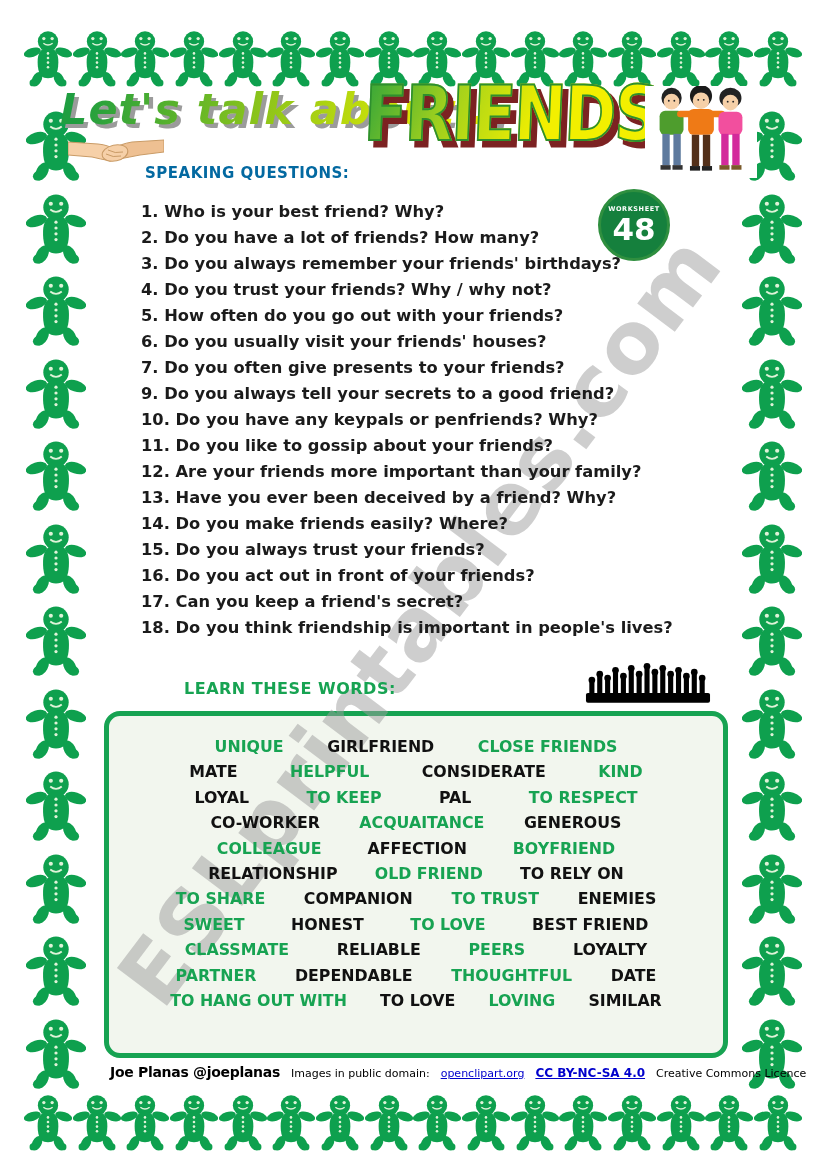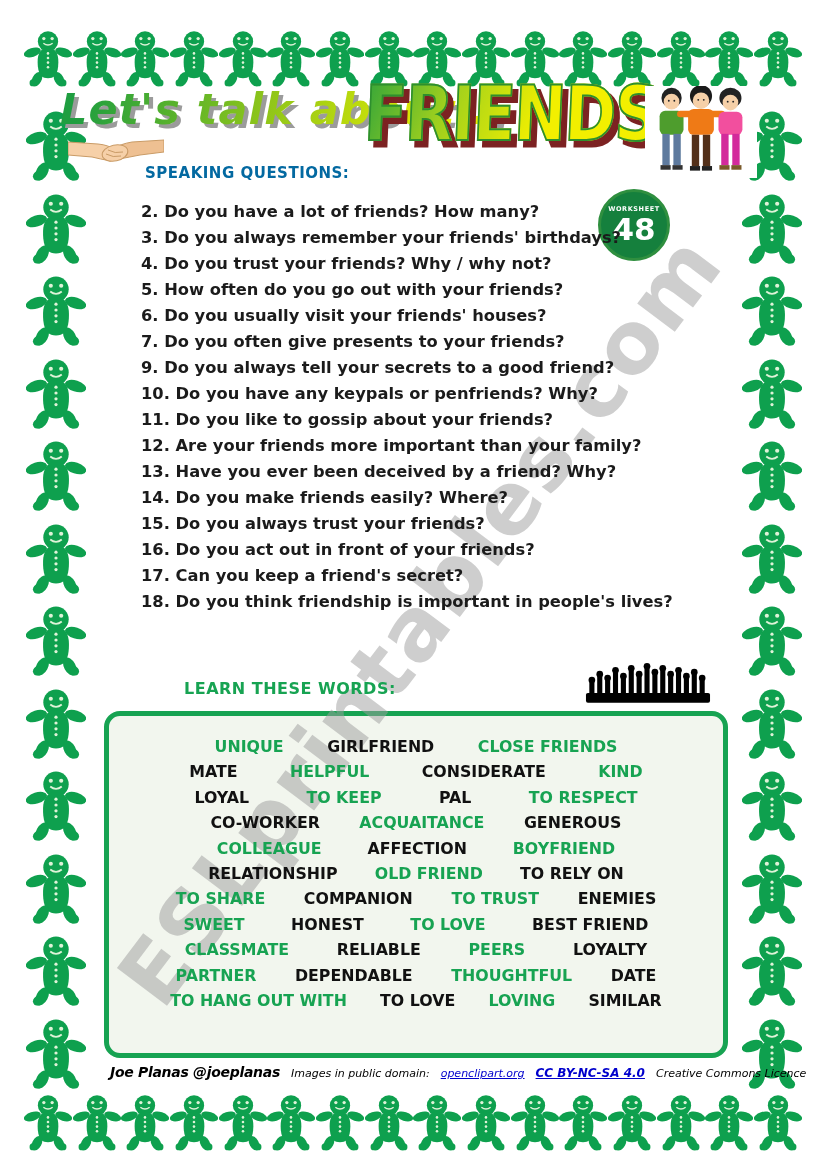--- a/index.html
+++ b/index.html
@@ -74,21 +74,21 @@
   .word-row { display:flex; justify-content:space-evenly; align-items:baseline;
     height:25.4px; position:relative; z-index:4; }
   .word-row.r3 { padding:0 42px; }
   .word-row.r4 { padding:0 8px; }
   .word { font-size:15.8px; font-weight:bold; white-space:nowrap; }
   .word.green { color:#17a352; }
   .word.black { color:#111111; }
 
   
   .footer { position:absolute; left:110px; top:1064px; width:614px; z-index:4;
-    display:flex; align-items:baseline; gap:11px; white-space:nowrap;font-style:italic; }
+    display:flex; align-items:baseline; gap:11px; white-space:nowrap; }
   .footer-author { font-size:14px; font-weight:bold; color:#000; letter-spacing:-0.3px; }
   .footer-note { font-size:11px; color:#000; }
   .footer-link { font-size:11px; color:#0000cc; text-decoration:underline; cursor:pointer; }
   .footer-license { font-size:12px; font-weight:bold; color:#0000cc;
     text-decoration:underline; cursor:pointer; }
 </style>
 </head>
 <body>
 
 <svg width="0" height="0" style="position:absolute">
@@ -350,20 +350,21 @@
   </svg>
 
   <div class="speaking-heading">SPEAKING QUESTIONS:</div>
 
   <div class="badge">
     <div class="badge-label">WORKSHEET</div>
     <div class="badge-number">48</div>
   </div>
 
   <div id="questions" class="questions">
+      <div class="question">1. Who is your best friend? Why?</div>
       <div class="question">2. Do you have a lot of  friends? How many?</div>
       <div class="question">3. Do you always remember your friends' birthdays?</div>
       <div class="question">4. Do you trust your friends? Why / why not?</div>
       <div class="question">5. How often do you go out with your friends?</div>
       <div class="question">6. Do you usually visit your friends' houses?</div>
       <div class="question">7. Do you often give presents to your friends?</div>
       <div class="question">9. Do you always tell your secrets to a good friend?</div>
       <div class="question">10. Do you have any keypals or penfriends? Why?</div>
       <div class="question">11. Do you like to gossip about your friends?</div>
       <div class="question">12. Are your friends more important than your family?</div>

